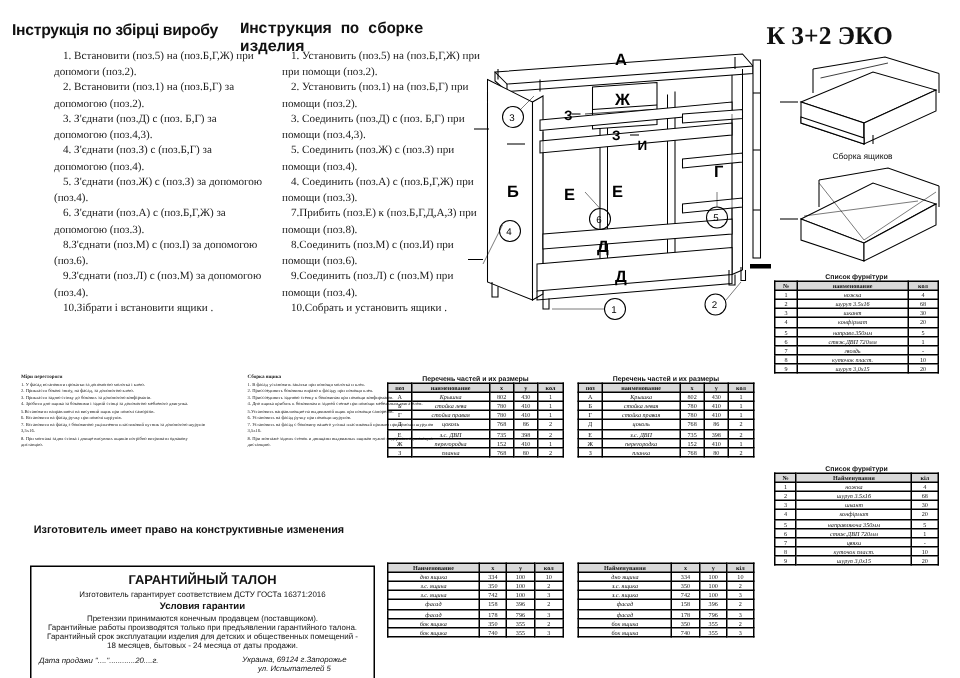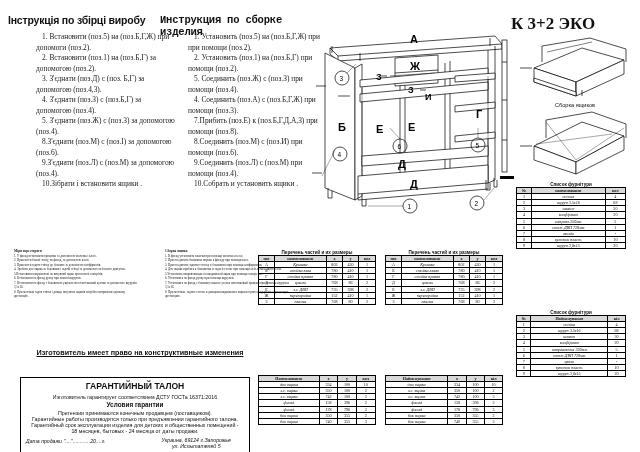--- a/index.html
+++ b/index.html
@@ -72,20 +72,21 @@
 </head>
 <body>
 
 <div class="abs col-title" style="left:8px;top:14px;width:150px;">Інструкція по збірці виробу</div>
 <div class="abs steps" id="leftSteps" style="left:12px;top:32px;width:140px;">
     <div>1. Встановити (поз.5) на (поз.Б,Г,Ж) при допомоги (поз.2).</div>
     <div>2. Встановити (поз.1) на (поз.Б,Г) за допомогою (поз.2).</div>
     <div>3. З'єднати (поз.Д) с (поз. Б,Г) за допомогою (поз.4,3).</div>
     <div>4. З'єднати (поз.З) с (поз.Б,Г) за допомогою (поз.4).</div>
     <div>5. З'єднати (поз.Ж) с (поз.З) за допомогою (поз.4).</div>
+    <div>6. З'єднати (поз.А) с (поз.Б,Г,Ж) за допомогою (поз.3).</div>
     <div>8.З'єднати (поз.М) с (поз.І) за допомогою (поз.6).</div>
     <div>9.З'єднати (поз.Л) с (поз.М) за допомогою (поз.4).</div>
     <div>10.Зібрати і встановити ящики .</div>
   </div>
 
 <div class="abs tiny" style="left:14px;top:249px;width:124px;">
   <div class="hd">Міри перестороги</div>
   <div id="leftCaution">
       <div>1. У фасад встановити прокатки  за допомогою молотка і клею.</div>
       <div>2. Прикласти бокові знизу, на фасад, за допомогою клею.</div>
@@ -95,20 +96,21 @@
       <div>6. Встановити на фасад ручку при помочі шурупів.</div>
       <div>7. Встановити на фасад з боковиною ущільнення пластиковий кутник за допомогою шурупів 3,5х16.</div>
       <div>8. При монтажі задня стінка і днище висувних ящиків потрібно витримати однакову дистанцію.</div>
     </div>
 </div>
 
 <div class="abs col-title" style="left:160px;top:14px;width:160px;font-family:Liberation Mono, monospace;">Инструкция по сборке изделия</div>
 <div class="abs steps" id="midSteps" style="left:164px;top:32px;width:140px;">
     <div>1. Установить (поз.5) на (поз.Б,Г,Ж) при при помощи (поз.2).</div>
     <div>2. Установить (поз.1) на (поз.Б,Г) при помощи (поз.2).</div>
+    <div>3. Соединить (поз.Д) с (поз. Б,Г) при помощи  (поз.4,3).</div>
     <div>5. Соединить (поз.Ж) с  (поз.З) при помощи (поз.4).</div>
     <div>4. Соединить  (поз.А) с (поз.Б,Г,Ж) при помощи (поз.3).</div>
     <div>7.Прибить (поз.Е) к (поз.Б,Г,Д,А,З) при помощи  (поз.8).</div>
     <div>8.Соединить (поз.М) с (поз.И) при помощи (поз.6).</div>
     <div>9.Соединить (поз.Л) с (поз.М) при помощи (поз.4).</div>
     <div>10.Собрать и установить ящики .</div>
   </div>
 
 <div class="abs tiny" style="left:165px;top:249px;width:124px;">
   <div class="hd">Сборка ящика</div>
@@ -611,21 +613,21 @@
         </tr>
         <tr>
           <td>9</td>
           <td class="nm">шуруп 3,0х15</td>
           <td>20</td>
         </tr>
       </tbody>
     </table>
 </div>
 
-<div class="abs war-head" style="left:24px;top:348px;width:232px;text-decoration:underline;">Изготовитель имеет право на конструктивные изменения</div>
+<div class="abs war-head" style="left:10px;top:348px;width:232px;">Изготовитель имеет право на конструктивные изменения</div>
 <div class="abs war-box" style="left:20px;top:377px;width:230px;height:78px;">
   <div class="war-title" style="margin-top:3px;">ГАРАНТИЙНЫЙ ТАЛОН</div>
   <div class="war-sub" style="margin-top:3px;">Изготовитель гарантирует соответствием ДСТУ ГОСТа 16371:2016</div>
   <div class="war-sub2" style="margin-top:1px;">Условия гарантии</div>
   <div id="warLines" style="margin-top:2px;">
       <div class="war-line">Претензии принимаются конечным продавцем (поставщиком).</div>
       <div class="war-line">Гарантийные работы производятся только при предъявлении гарантийного талона.</div>
       <div class="war-line">Гарантийный срок эксплуатации изделия для детских и общественных помещений -</div>
       <div class="war-line">18 месяцев, бытовых - 24 месяца от даты продажи.</div>
     </div>

